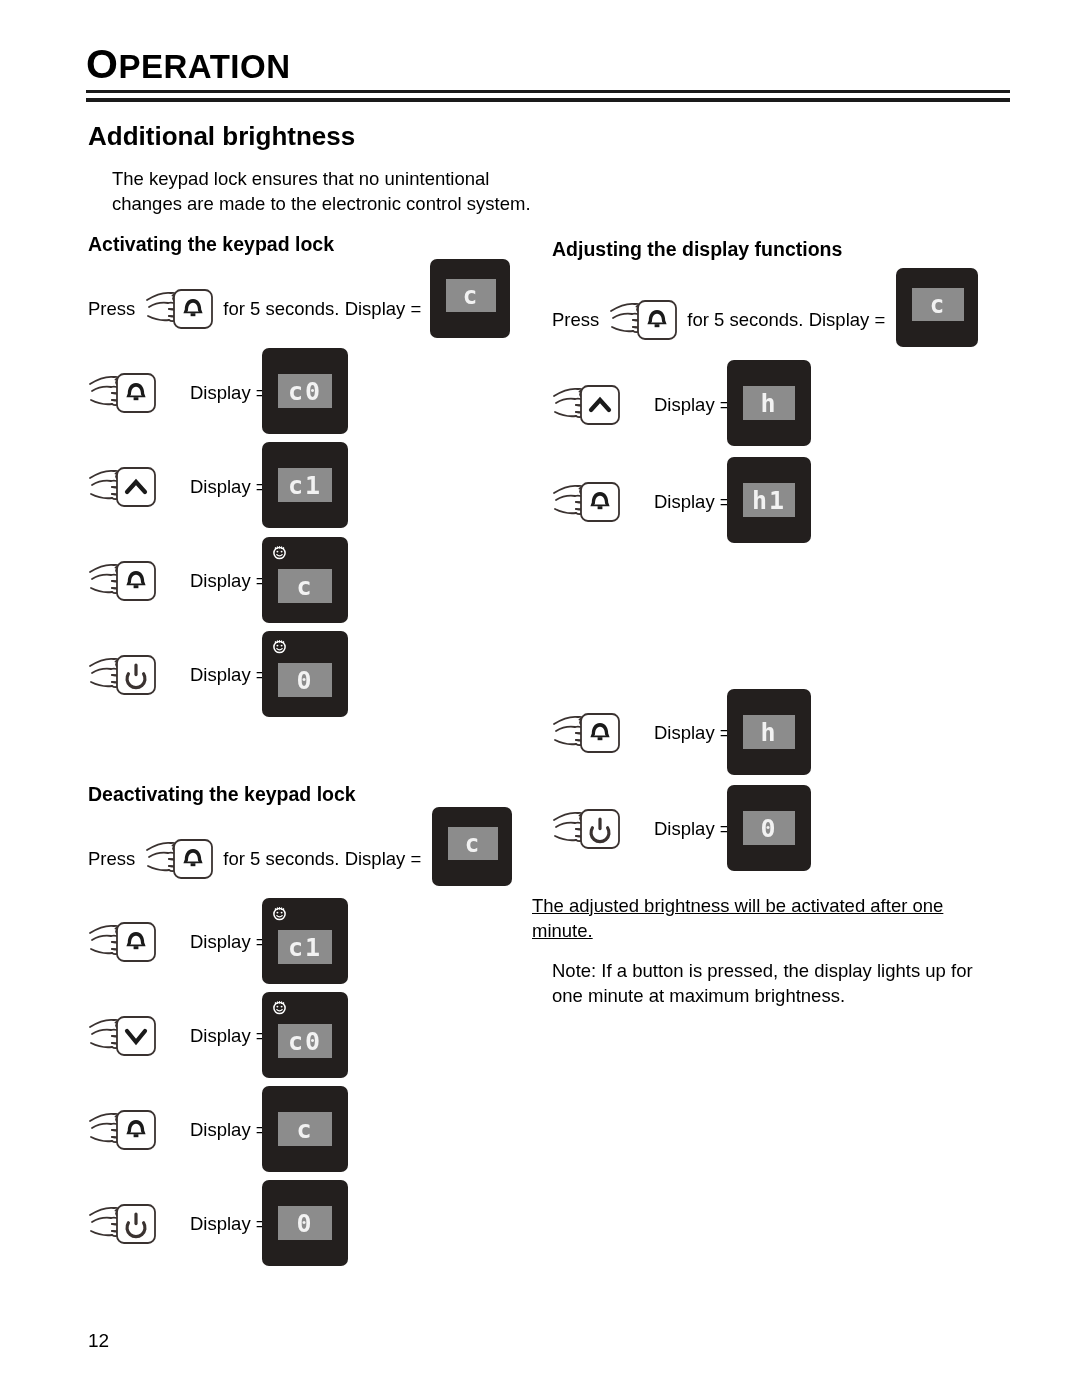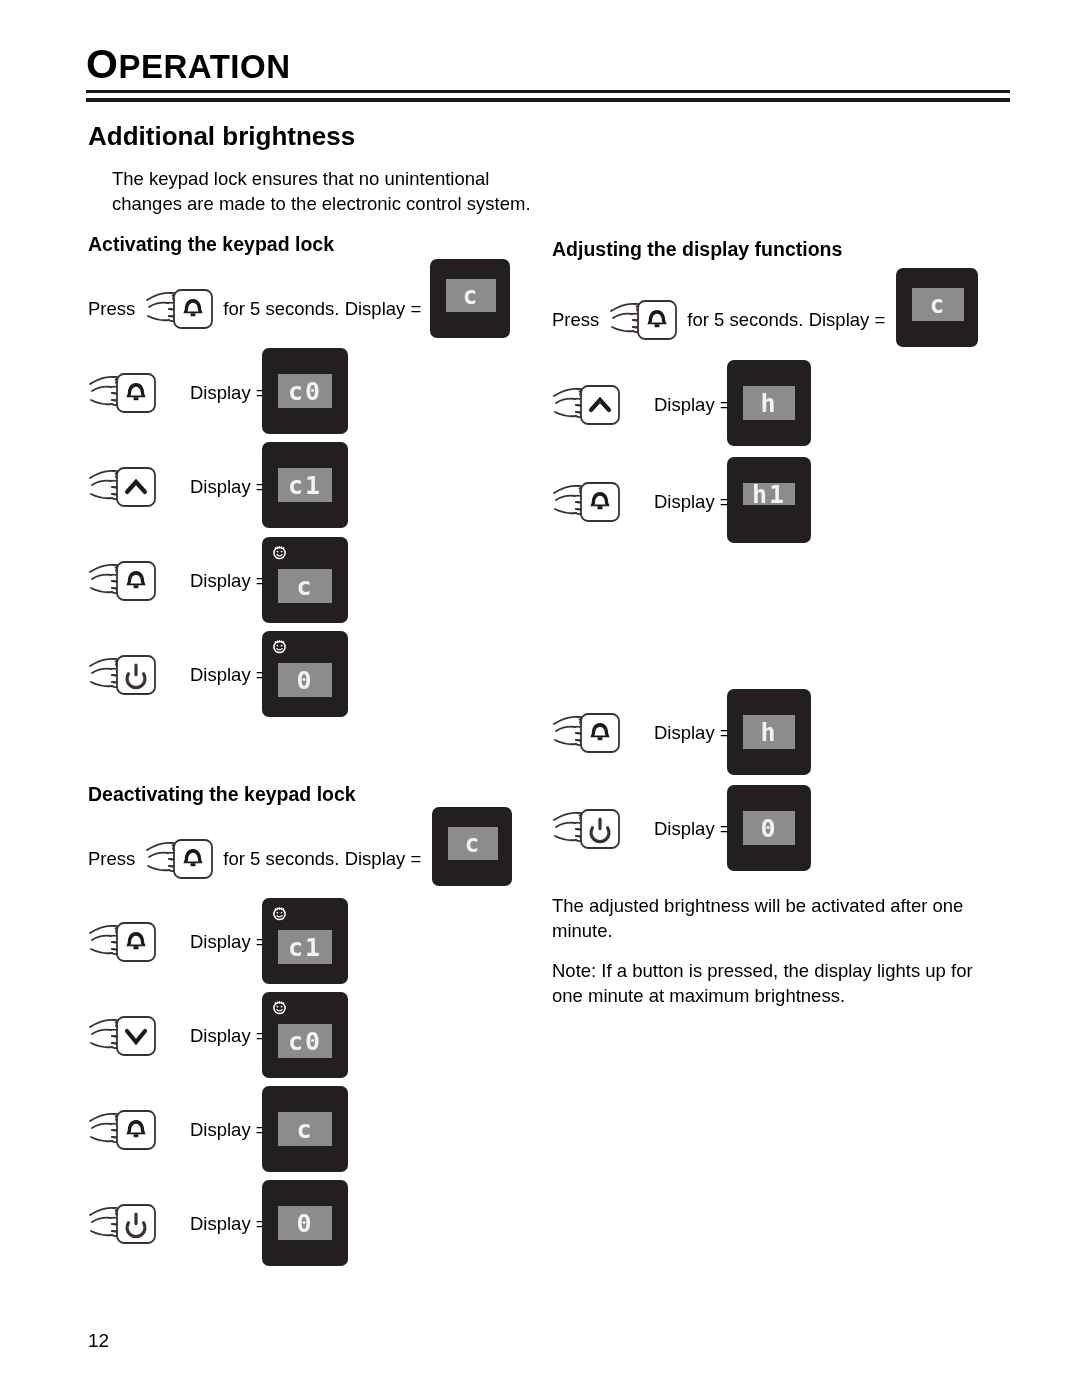--- a/index.html
+++ b/index.html
@@ -569,21 +569,21 @@
         <g transform="translate(48,24)">
           <path d="M0 -11 C6 -11, 8.2 -5.5, 8.2 -0.5 L9.6 3.2 L-9.6 3.2 L-8.2 -0.5 C-8.2 -5.5, -6 -11, 0 -11 Z" fill="#1a1a1a"></path>
           <rect x="-2.4" y="3.2" width="4.8" height="3" fill="#1a1a1a"></rect>
           <path d="M0 -7.2 C3.6 -7.2, 5 -3.2, 5 0.4 L5.8 1.6 L-5.8 1.6 L-5 0.4 C-5 -3.2, -3.6 -7.2, 0 -7.2 Z" fill="#ffffff"></path>
         </g>
       </svg>
     </span>
     <span class="txt" style="margin-left:30px;">Display =</span>
   </div>
   <div class="panel" style="left:727px; top:457px; width:84px; height:86px;">
-    <div class="lcd" style="left:16px; top:26px; width:52px; height:22px;">
+    <div class="lcd" style="left:16px; top:26px; width:52px; height:34px;">
       <span class="seg" style="font-size:25px;">h1</span>
     </div>
   </div>
 
 
 
   <div class="step-row" style="left:552px; top:710px;">
     <span class="handkey">
       <svg width="72" height="46" viewBox="0 0 72 46">
         <g fill="none" stroke="#3a3230" stroke-width="1.8" stroke-linecap="round" stroke-linejoin="round">
@@ -635,20 +635,20 @@
       </svg>
     </span>
     <span class="txt" style="margin-left:30px;">Display =</span>
   </div>
   <div class="panel" style="left:727px; top:785px; width:84px; height:86px;">
     <div class="lcd" style="left:16px; top:26px; width:52px; height:34px;">
       <span class="seg" style="font-size:25px;">0</span>
     </div>
   </div>
 
-  <div class="para" style="left:552px; top:893px; width:450px;">The adjusted brightness will be activated after one
+  <div class="para" style="left:532px; top:893px; width:450px;text-decoration:underline;">The adjusted brightness will be activated after one
 minute.</div>
   <div class="para" style="left:552px; top:958px; width:450px;">Note: If a button is pressed, the display lights up for
 one minute at maximum brightness.</div>
 
   <div class="page-number">12</div>
 
 </div>
 
 </body></html>

